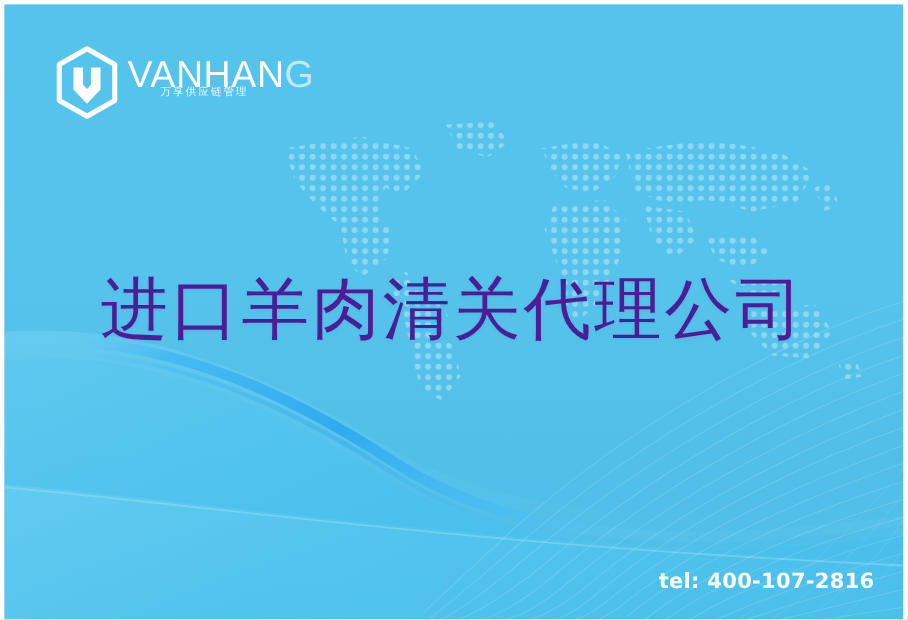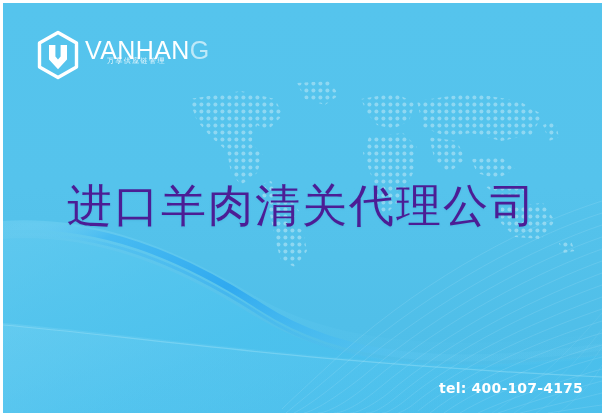--- a/index.html
+++ b/index.html
@@ -263,16 +263,16 @@
                  L33 29.6 L24 39.2 L15 29.6 Z" fill="#ffffff"></path>
       </svg>
       <div class="logo-text-wrap">
         <span class="logo-word"><span>VANHAN</span><span class="soft-g">G</span></span>
         <span class="logo-sub">万享供应链管理</span>
       </div>
     </div>
 
     <div id="headline">进口羊肉清关代理公司</div>
 
-    <div id="phone">tel: 400-107-4175</div>
+    <div id="phone">tel: 400-107-2816</div>
 
   </div>
 </div>
 
 </body></html>

